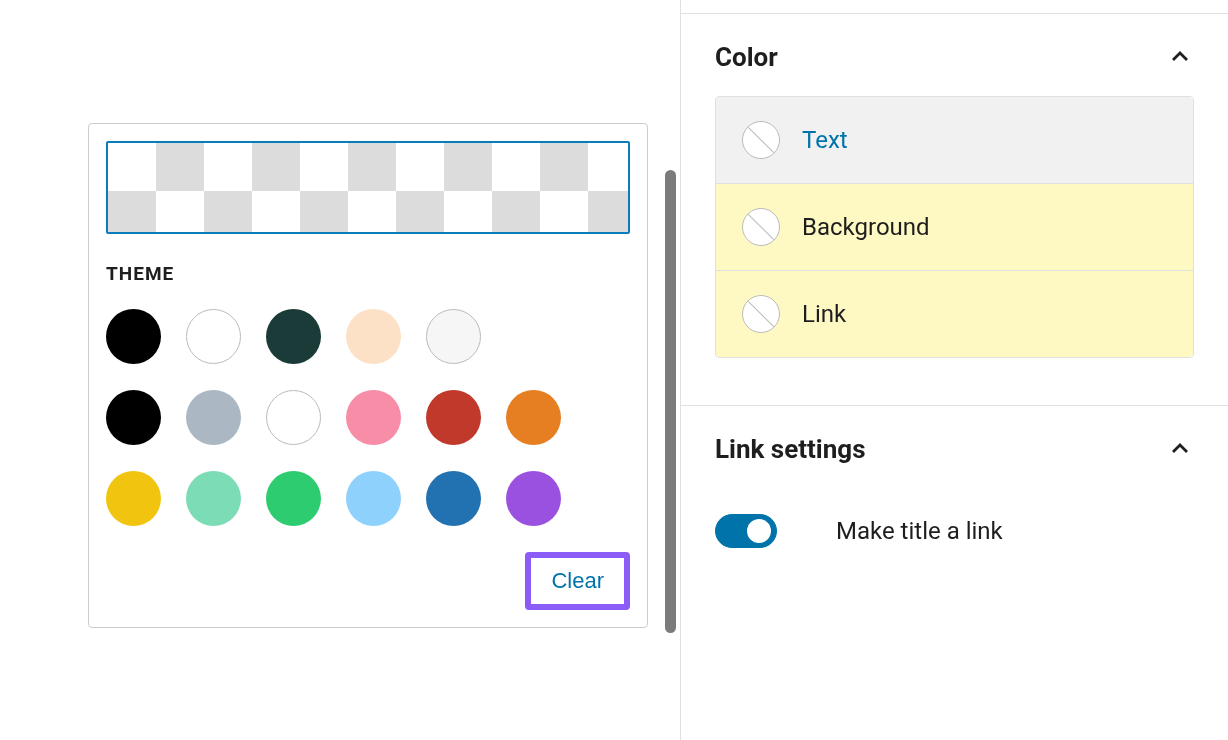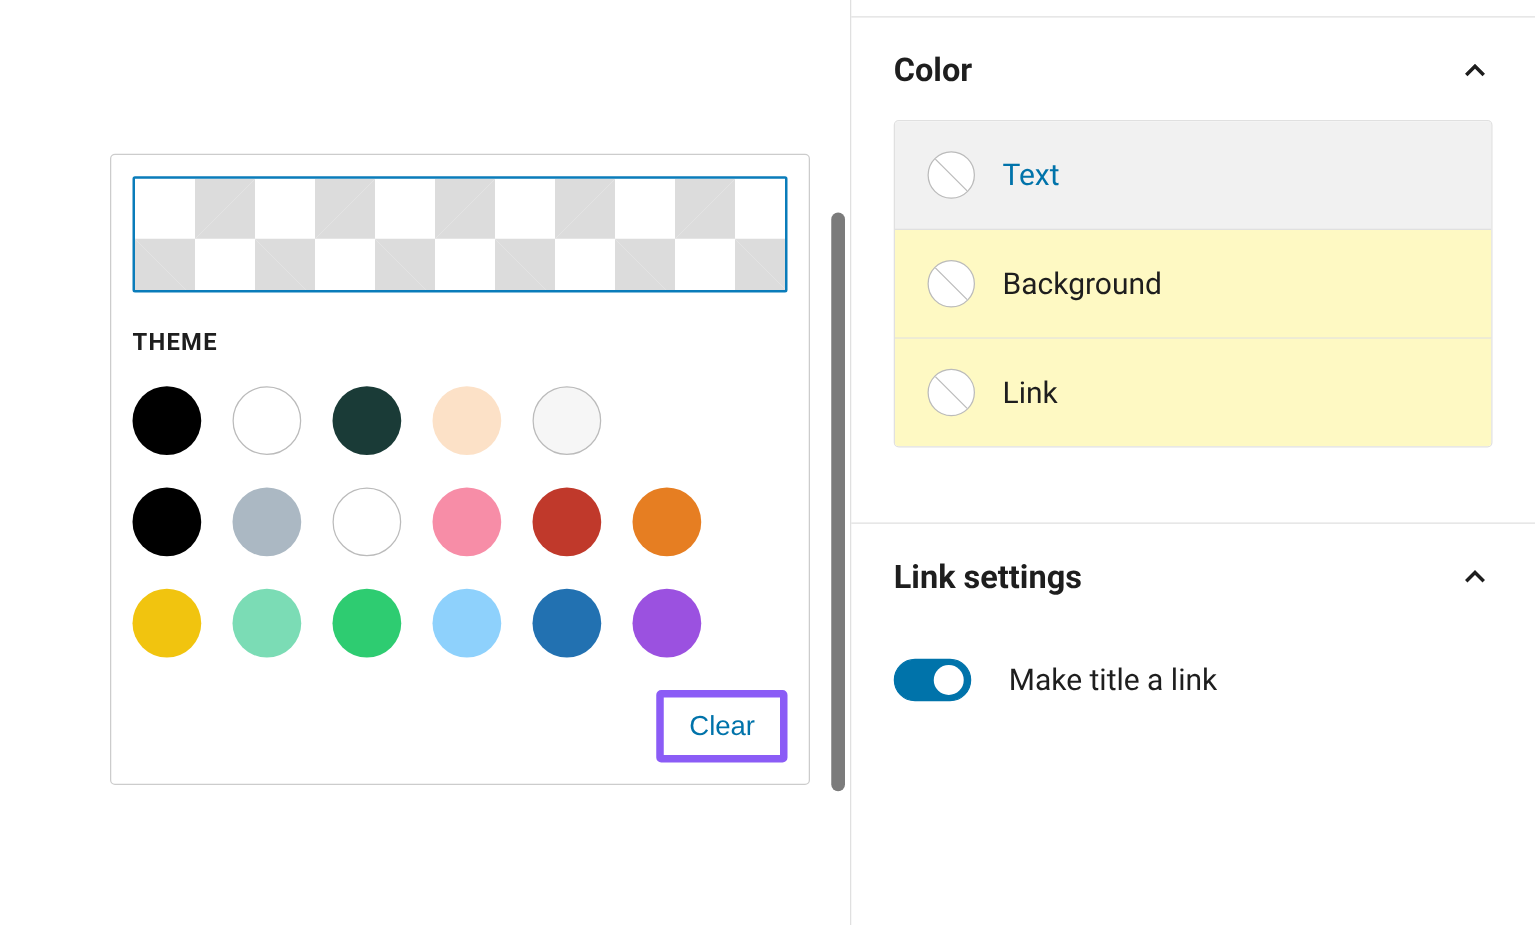--- a/index.html
+++ b/index.html
@@ -115,21 +115,21 @@
     }
     .chevron {
       width: 28px;
       height: 28px;
       display: flex;
       align-items: center;
       justify-content: center;
     }
     .chevron svg { stroke: #1e1e1e; stroke-width: 2.8; fill: none; }
     .color-items {
-      margin: 0 34px 60px 34px;
+      margin: 0 34px 47px 34px;
       border: 1px solid #e0e0e0;
       border-radius: 4px;
       overflow: hidden;
     }
     .color-item {
       display: flex;
       align-items: center;
       gap: 22px;
       padding: 24px 26px;
       border-bottom: 1px solid #e0e0e0;
@@ -200,20 +200,21 @@
       background: #fff;
       right: 5px;
     }
     .toggle.off .toggle-knob {
       background: #1e1e1e;
       left: 4px;
     }
     .toggle-label {
       font-size: 24px;
       color: #1e1e1e;
+      margin-left: 29px;
     }
   </style>
 </head>
 <body>
 
 <div class="main-area">
 
   <div class="color-popover">
     <div class="transparency-preview"></div>
 

